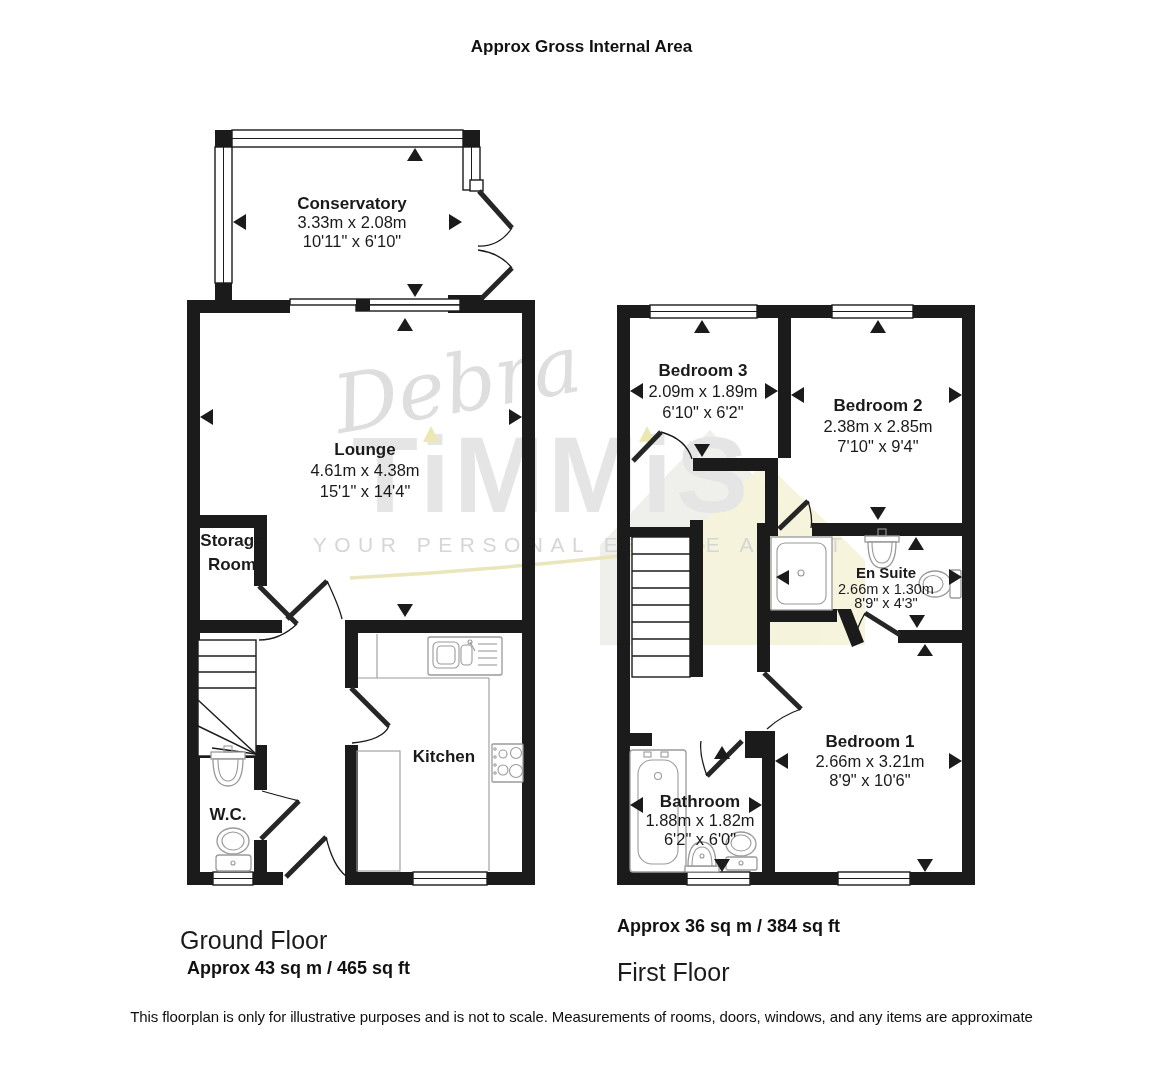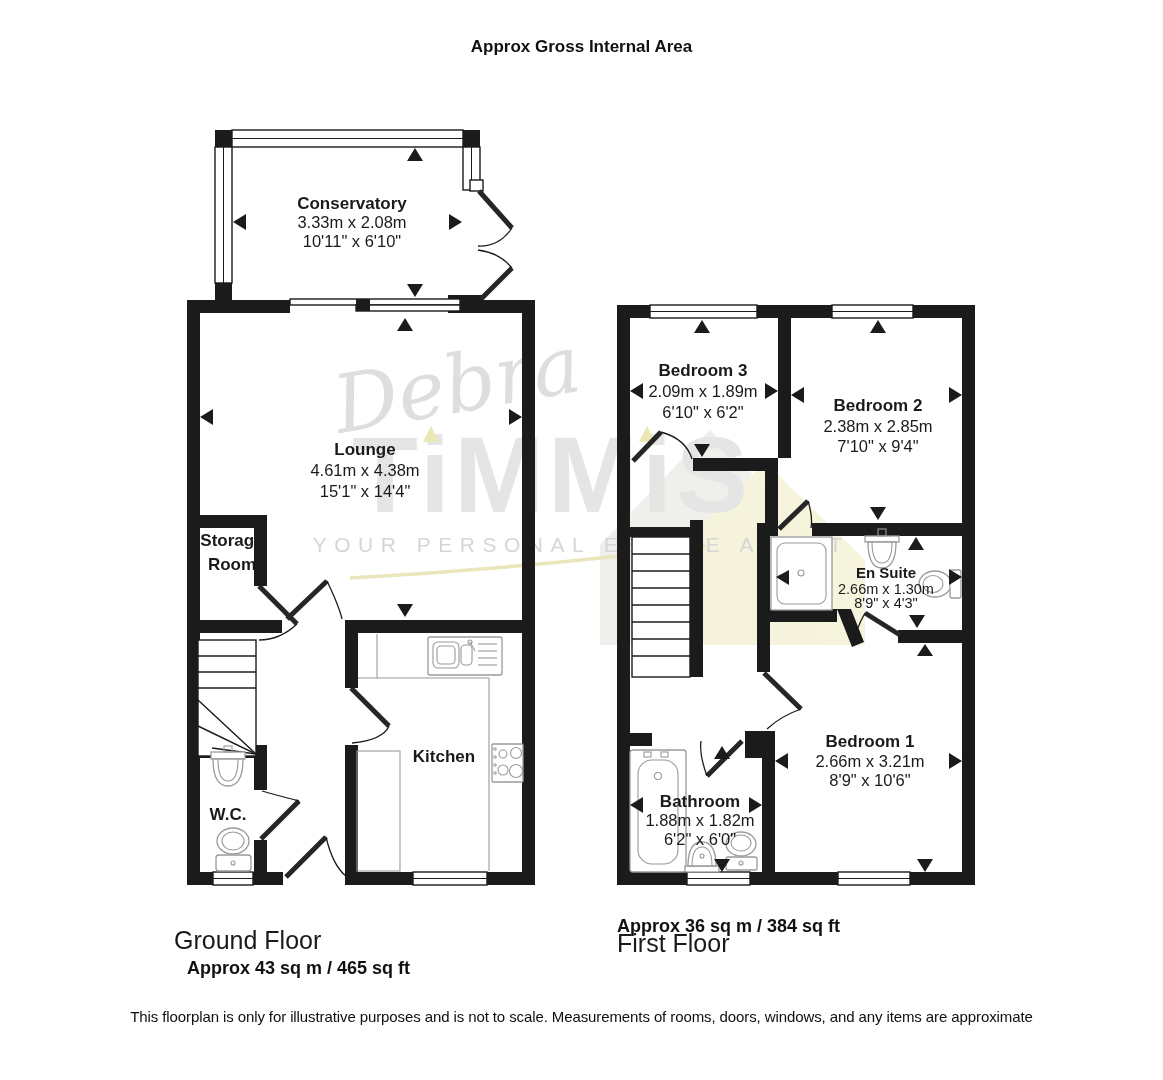--- a/index.html
+++ b/index.html
@@ -346,21 +346,21 @@
         <text class="room-dim" x="870" y="786">8'9" x 10'6"</text>
       </g>
       <g>
         <text class="room-name" x="700" y="807">Bathroom</text>
         <text class="room-dim" x="700" y="826">1.88m x 1.82m</text>
         <text class="room-dim" x="700" y="845">6'2" x 6'0"</text>
       </g>
     </g>
   </svg>
 
-  <div class="caption" style="left:174px;top:926px;">Ground Floor</div>
+  <div class="caption" style="left:180px;top:926px;">Ground Floor</div>
   <div class="caption-sub" style="left:187px;top:958px;">Approx 43 sq m / 465 sq ft</div>
-  <div class="caption" style="left:617px;top:929px;">First Floor</div>
+  <div class="caption" style="left:617px;top:958px;">First Floor</div>
   <div class="caption-sub" style="left:617px;top:916px;">Approx 36 sq m / 384 sq ft</div>
 
   <div class="disc" style="top:1007px;">
     <div>This floorplan is only for illustrative purposes and is not to scale. Measurements of rooms, doors, windows, and any items are approximate</div>
   </div>
 </div>
 
 </body></html>

